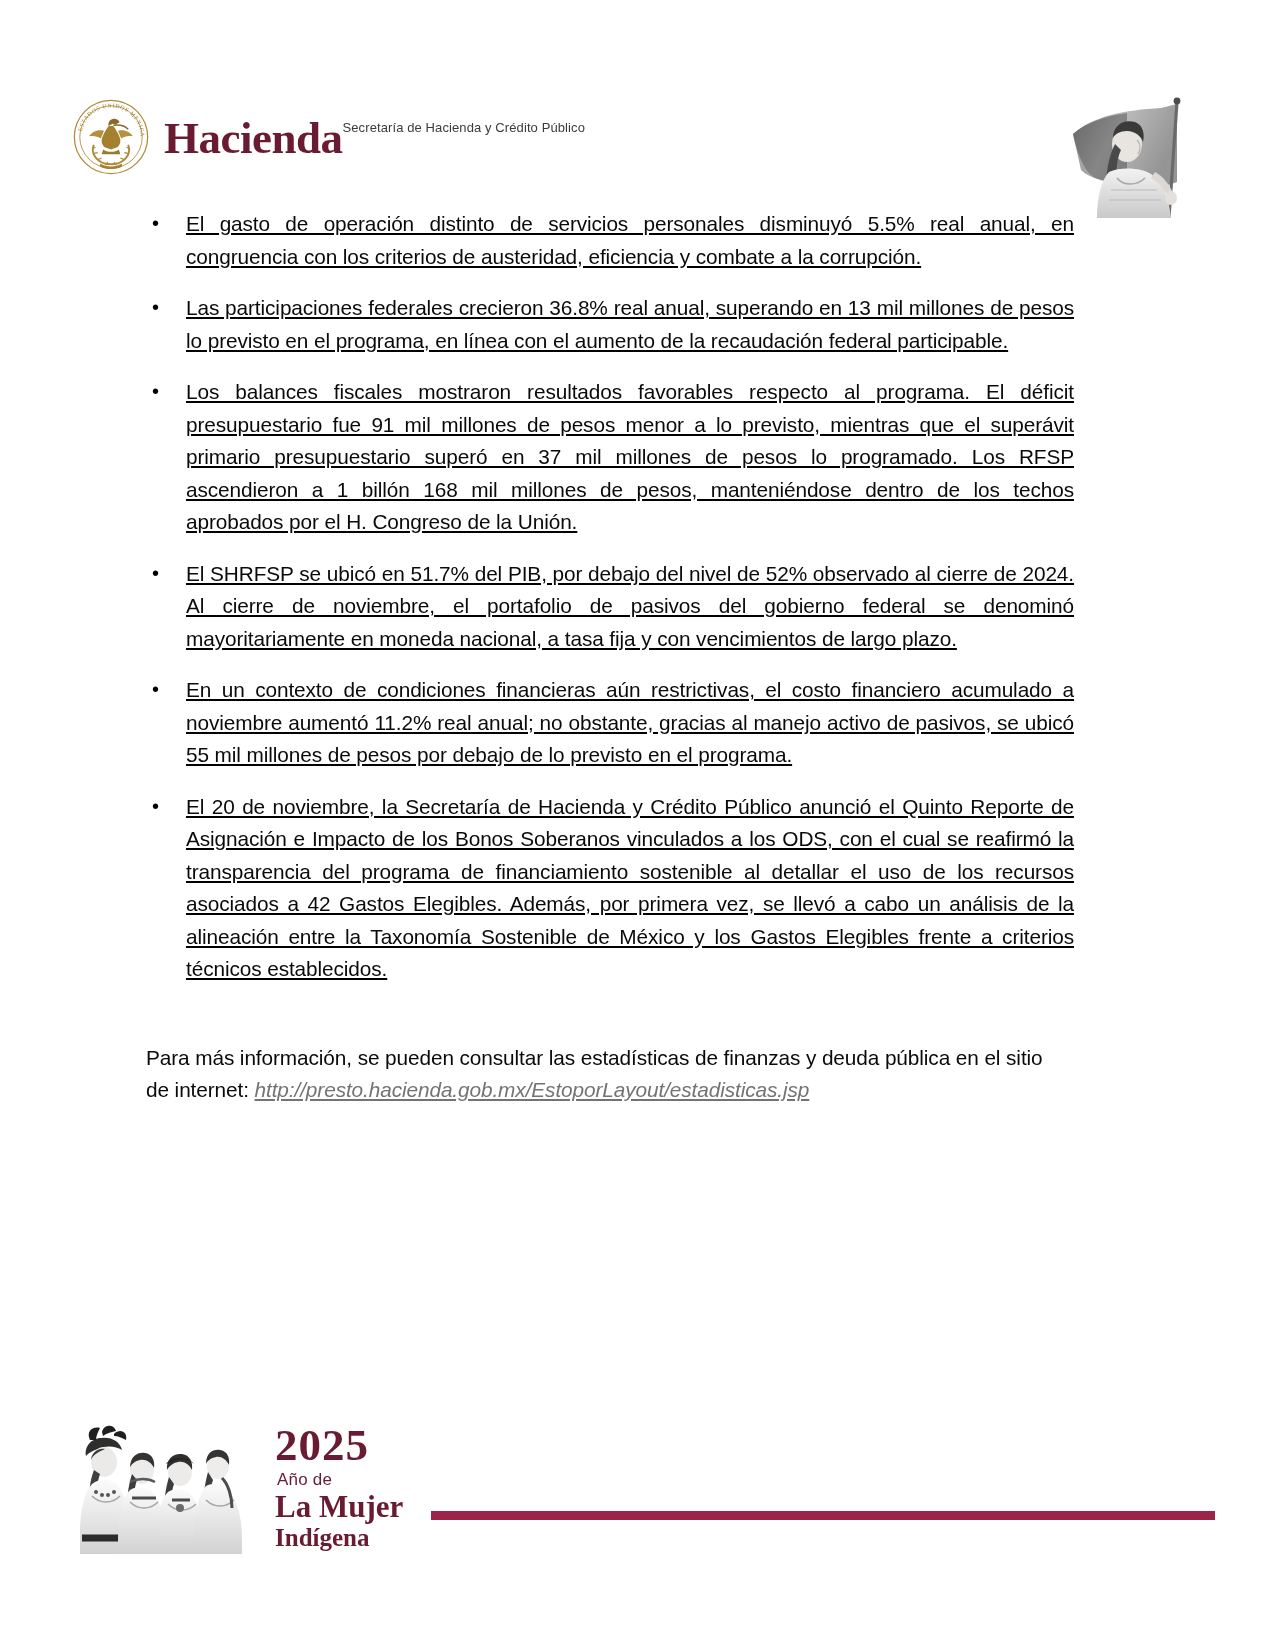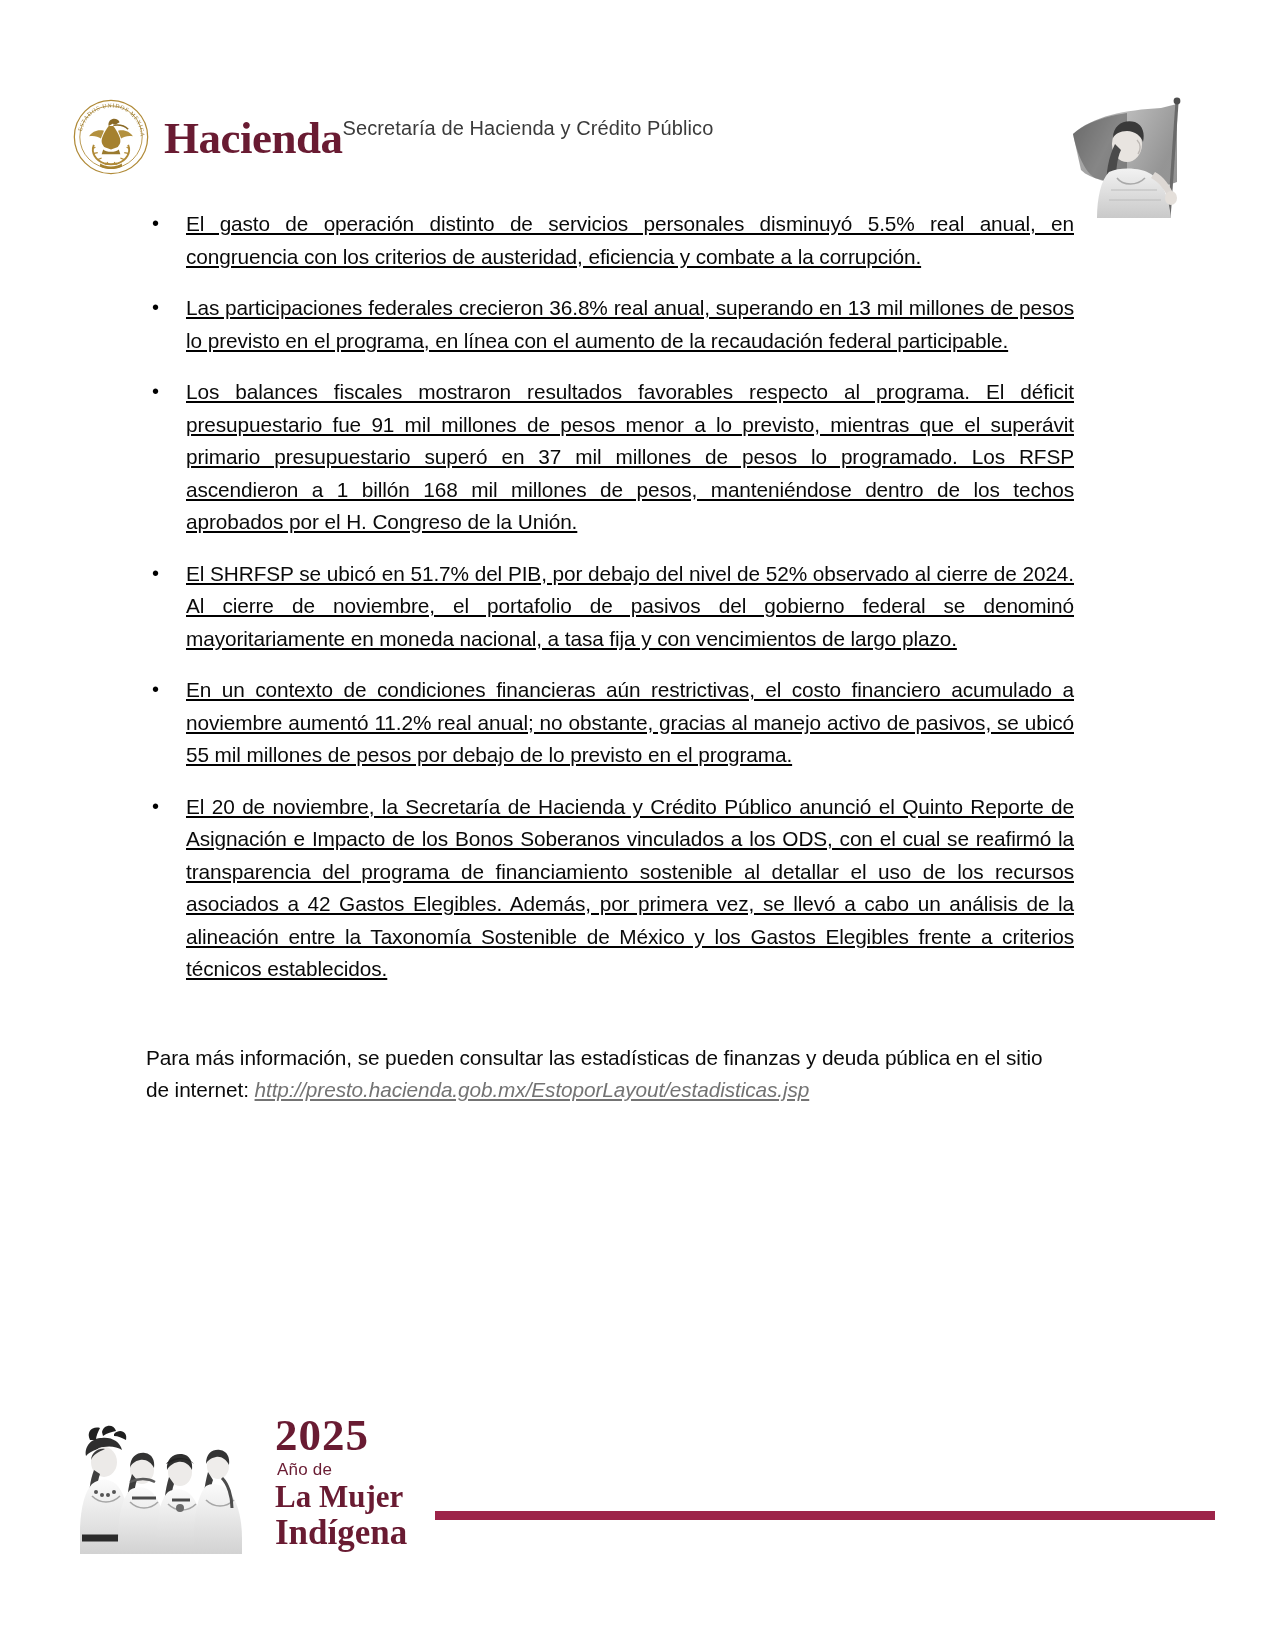--- a/index.html
+++ b/index.html
@@ -51,21 +51,21 @@
   .brand-title {
     font-family: "Liberation Serif", serif;
     font-weight: bold;
     font-size: 45px;
     line-height: 46px;
     color: #691B32;
     letter-spacing: -0.5px;
   }
   .brand-sub {
     font-family: "Liberation Sans", sans-serif;
-    font-size: 20px;
+    font-size: 13px;
     line-height: 18px;
     color: #3b3b3b;
     letter-spacing: 0.1px;
     margin-top: 4px;
   }
 
   .flag-art {
     position: absolute;
     right: 0;
     top: 0;
@@ -163,21 +163,21 @@
     margin-top: 3px;
     margin-left: 2px;
     letter-spacing: 0.2px;
   }
   .year-line2 {
     font-size: 31px;
     font-weight: bold;
     margin-top: 3px;
   }
   .year-line3 {
-    font-size: 35px;
+    font-size: 25px;
     font-weight: bold;
     margin-top: 3px;
   }
   .footer-bar {
     flex: 1 1 auto;
     height: 9px;
     background: #9D2449;
     margin-left: 28px;
     margin-bottom: 34px;
   }

